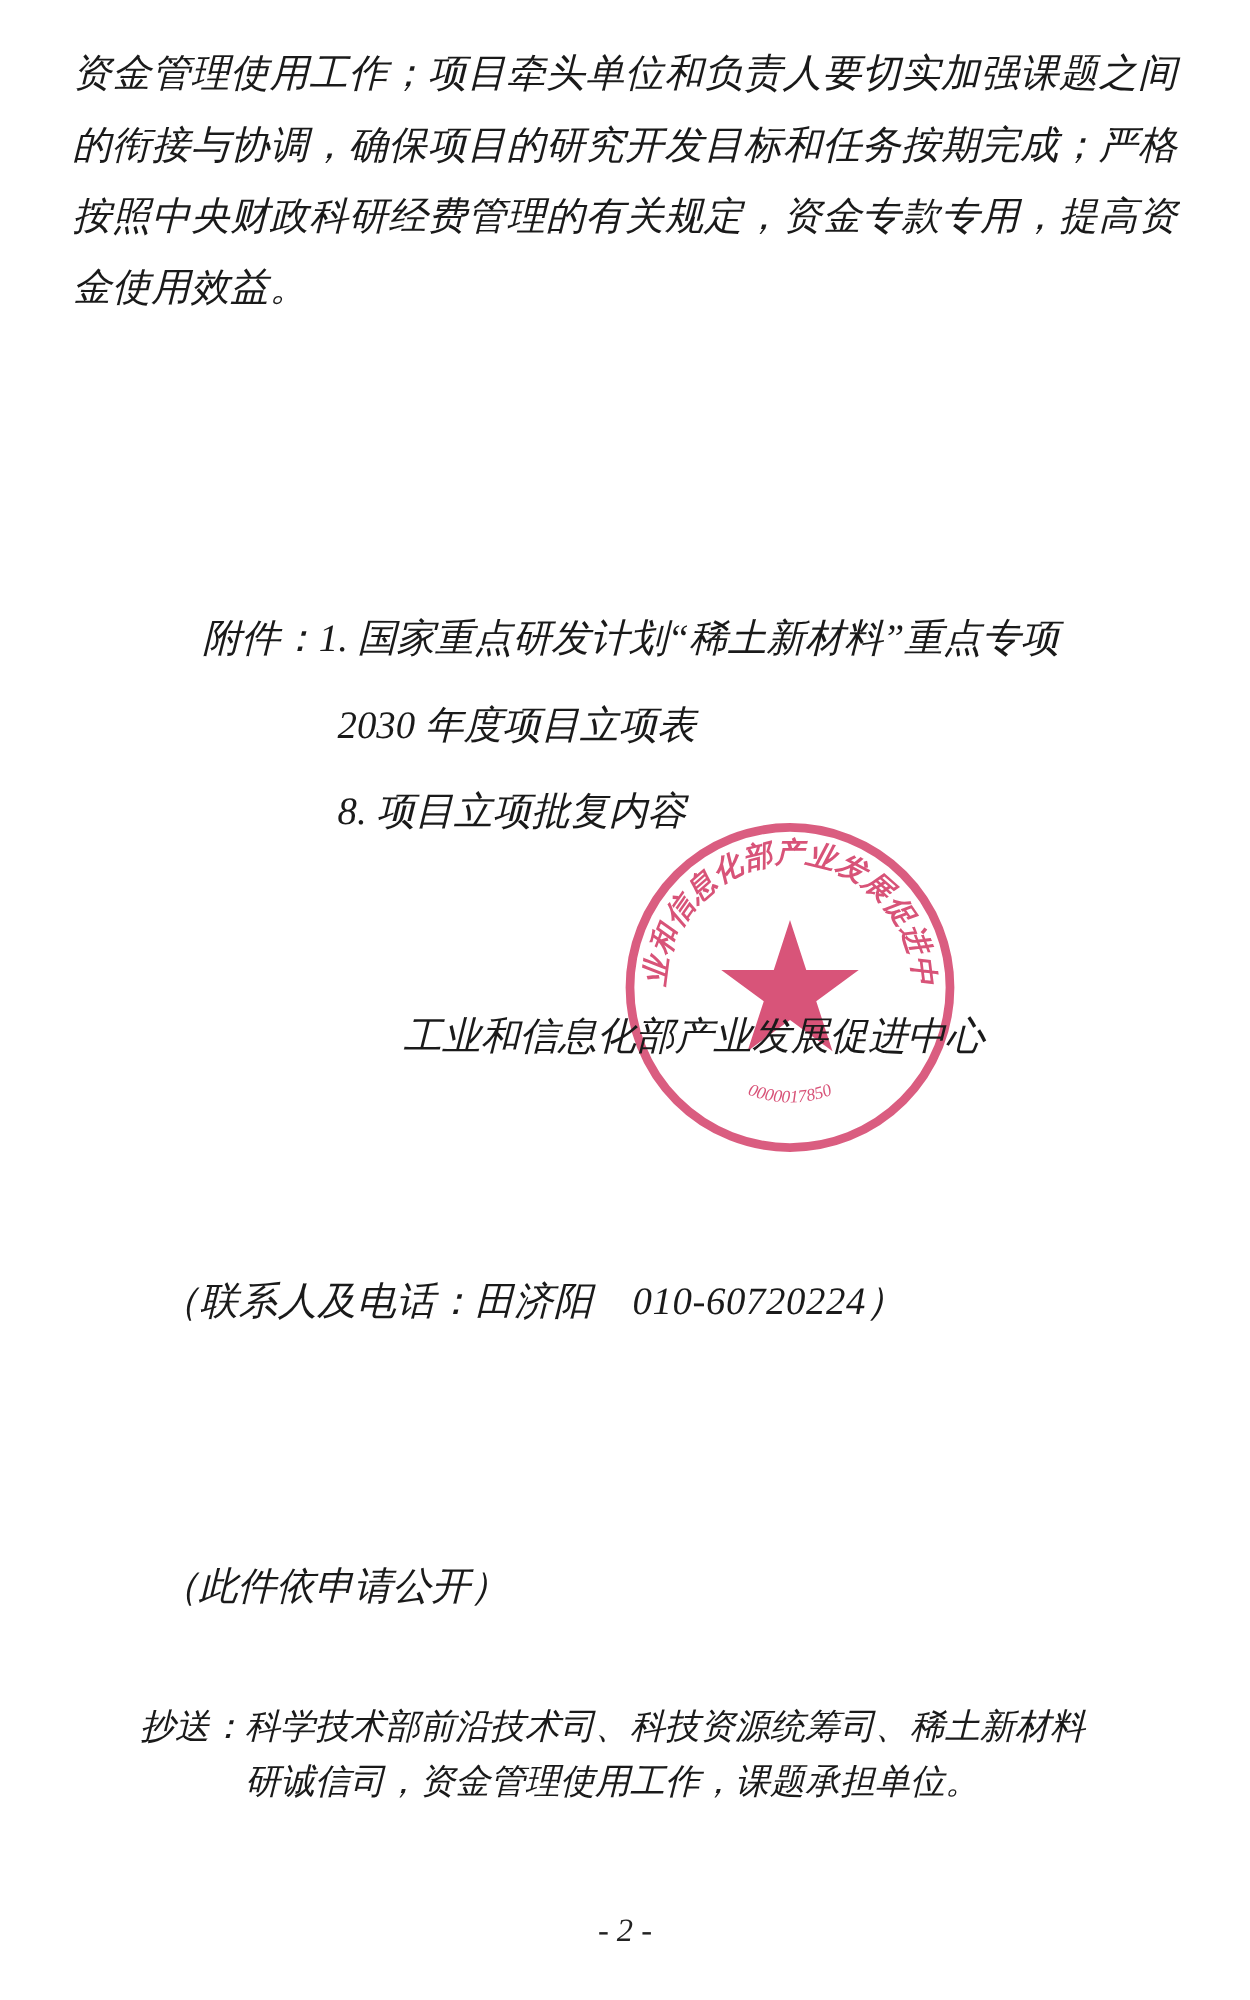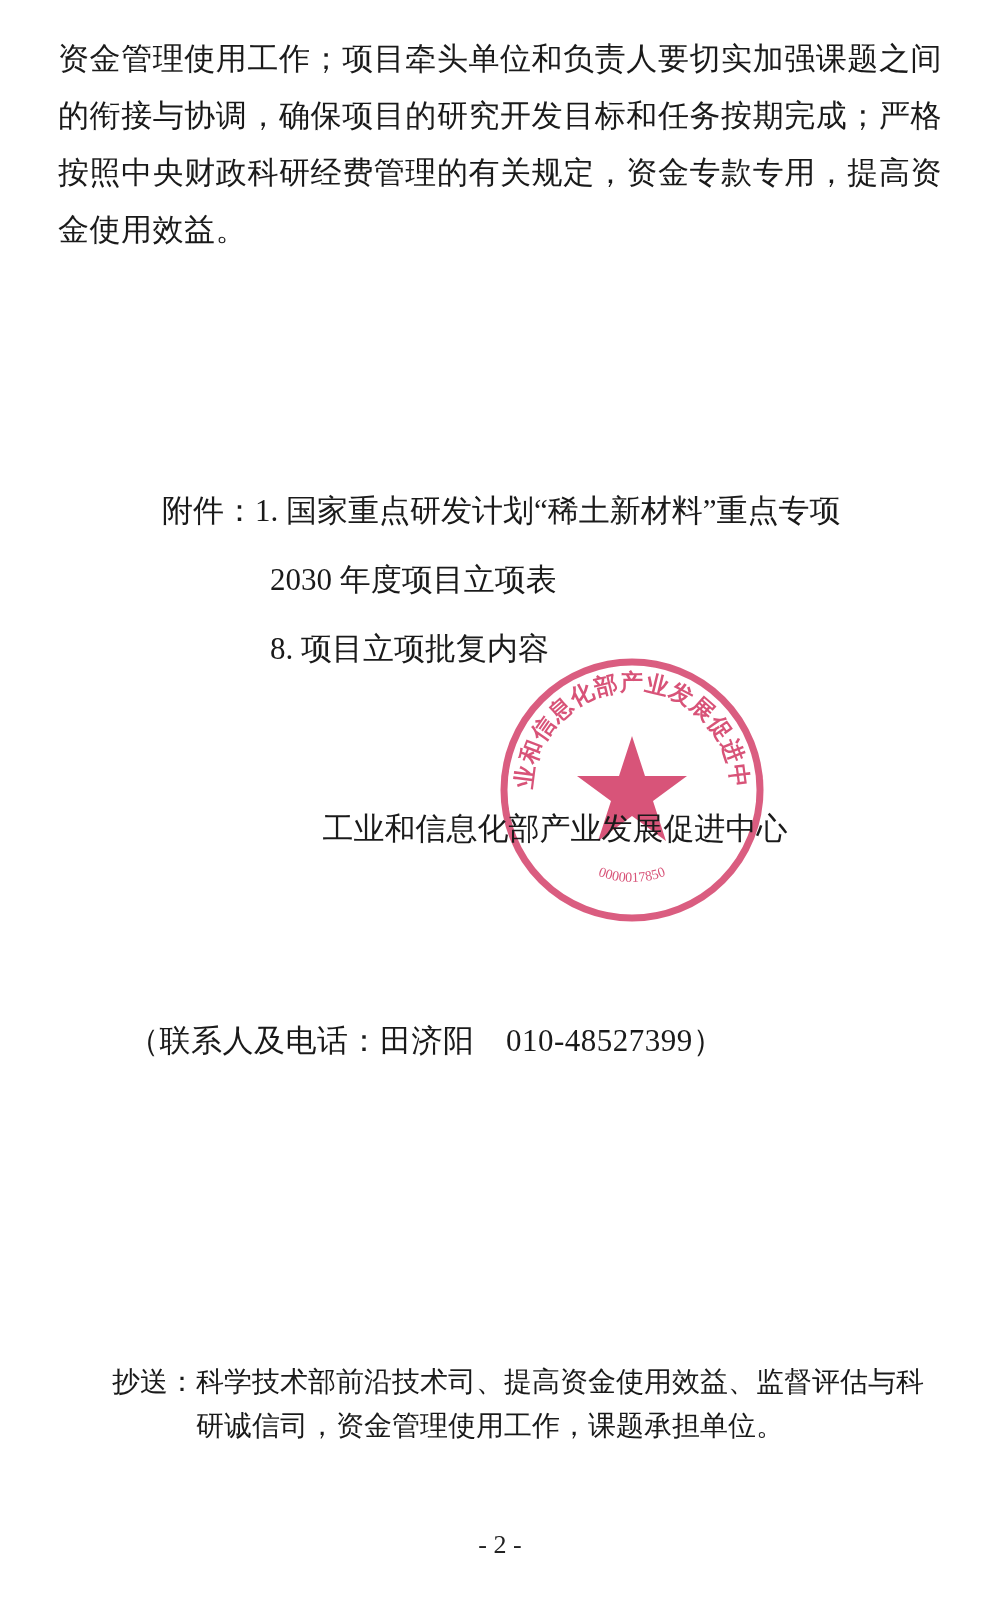--- a/index.html
+++ b/index.html
@@ -12,20 +12,21 @@
     height: 1600px;
     position: relative;
     font-family: "Liberation Serif", "DejaVu Serif", serif;
     color: #1a1a1a;
     overflow: hidden;
   }
   .page {
     position: absolute;
     inset: 0;
     padding: 13px;
+    font-style: italic;
   }
   .body-text {
     position: absolute;
     left: 58px;
     top: 30px;
     width: 884px;
     font-size: 31px;
     line-height: 57px;
     letter-spacing: 0.5px;
     text-align: justify;
@@ -165,23 +166,24 @@
       <text class="seal-num" opacity="0.9">
         <textPath href="#sealArcBottom" startOffset="50%" text-anchor="middle">0000017850</textPath>
       </text>
     </svg>
   </div>
 
   <div class="signature">
     <p class="org">工业和信息化部产业发展促进中心</p>
   </div>
 
-  <div class="contact">（联系人及电话：田济阳　010-48527399）</div>
+  <div class="contact">（联系人及电话：田济阳　010-60720224）</div>
 
+  <div class="public-note">（此件依申请公开）</div>
 
   <div class="cc-block">
-    <p class="cc-line">抄送：科学技术部前沿技术司、提高资金使用效益、监督评估与科</p>
+    <p class="cc-line">抄送：科学技术部前沿技术司、科技资源统筹司、稀土新材料</p>
     <p class="cc-line cont">研诚信司，资金管理使用工作，课题承担单位。</p>
   </div>
 
   <div class="page-number">- 2 -</div>
 
 </div>
 
 </body></html>

